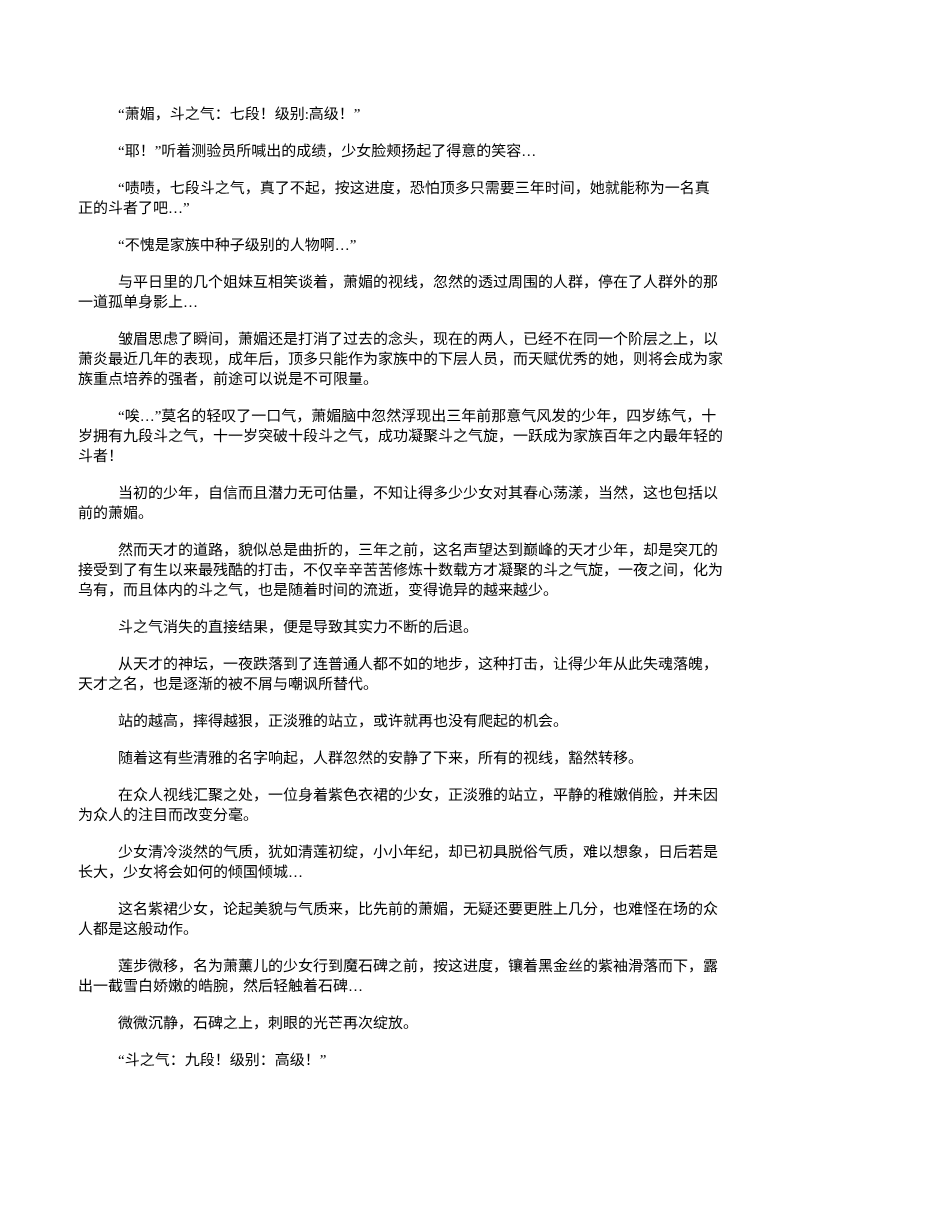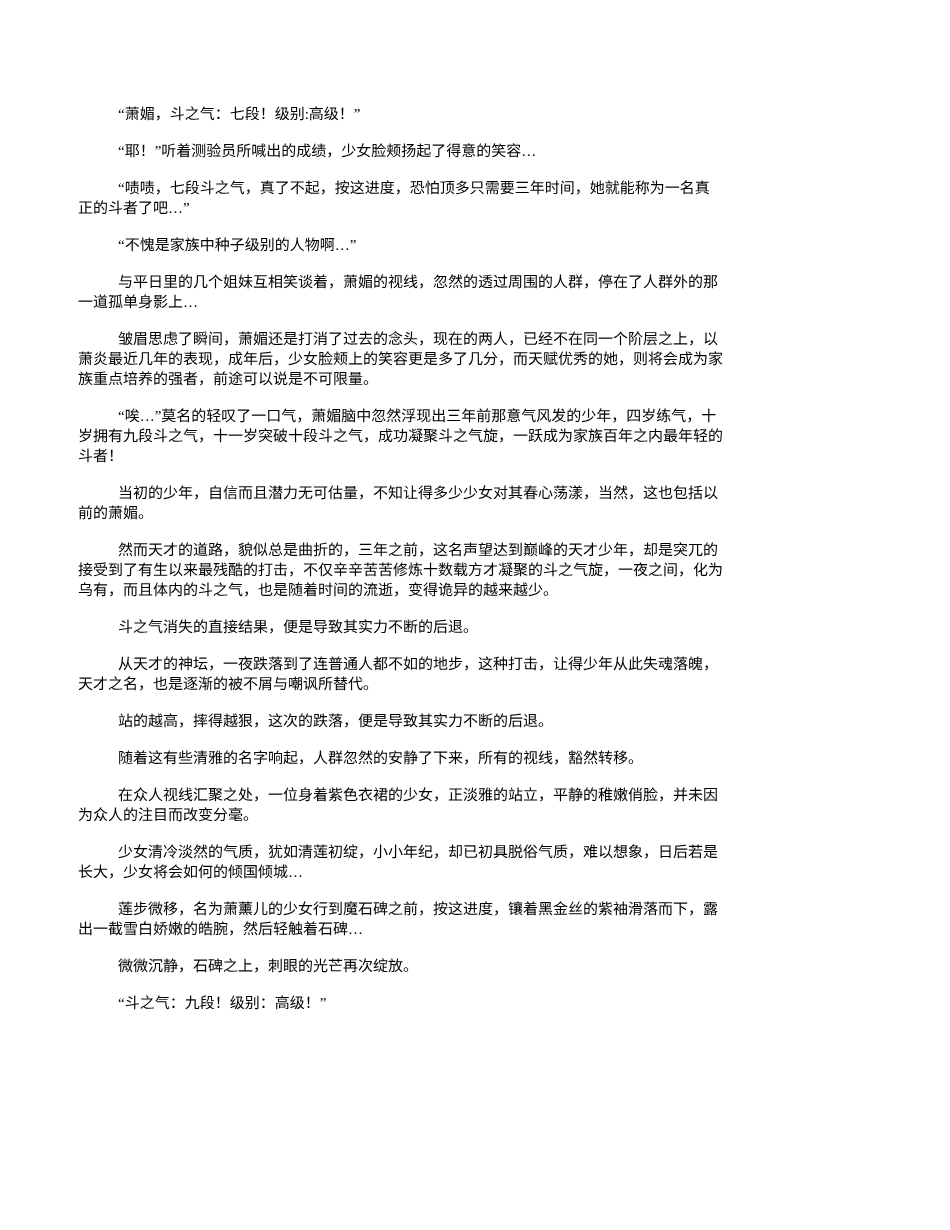--- a/index.html
+++ b/index.html
@@ -32,26 +32,27 @@
 </style>
 </head>
 <body>
 
 <main class="page">
   <p>“萧媚，斗之气：七段！级别:高级！”</p>
   <p>“耶！”听着测验员所喊出的成绩，少女脸颊扬起了得意的笑容…</p>
   <p>“啧啧，七段斗之气，真了不起，按这进度，恐怕顶多只需要三年时间，她就能称为一名真正的斗者了吧…”</p>
   <p>“不愧是家族中种子级别的人物啊…”</p>
   <p>与平日里的几个姐妹互相笑谈着，萧媚的视线，忽然的透过周围的人群，停在了人群外的那一道孤单身影上…</p>
-  <p>皱眉思虑了瞬间，萧媚还是打消了过去的念头，现在的两人，已经不在同一个阶层之上，以萧炎最近几年的表现，成年后，少女脸颊上的笑容更是多了几分，而天赋优秀的她，则将会成为家族重点培养的强者，前途可以说是不可限量。</p>
+  <p>皱眉思虑了瞬间，萧媚还是打消了过去的念头，现在的两人，已经不在同一个阶层之上，以萧炎最近几年的表现，成年后，顶多只能作为家族中的下层人员，而天赋优秀的她，则将会成为家族重点培养的强者，前途可以说是不可限量。</p>
   <p>“唉…”莫名的轻叹了一口气，萧媚脑中忽然浮现出三年前那意气风发的少年，四岁练气，十岁拥有九段斗之气，十一岁突破十段斗之气，成功凝聚斗之气旋，一跃成为家族百年之内最年轻的斗者！</p>
   <p>当初的少年，自信而且潜力无可估量，不知让得多少少女对其春心荡漾，当然，这也包括以前的萧媚。</p>
   <p>然而天才的道路，貌似总是曲折的，三年之前，这名声望达到巅峰的天才少年，却是突兀的接受到了有生以来最残酷的打击，不仅辛辛苦苦修炼十数载方才凝聚的斗之气旋，一夜之间，化为乌有，而且体内的斗之气，也是随着时间的流逝，变得诡异的越来越少。</p>
   <p>斗之气消失的直接结果，便是导致其实力不断的后退。</p>
   <p>从天才的神坛，一夜跌落到了连普通人都不如的地步，这种打击，让得少年从此失魂落魄，天才之名，也是逐渐的被不屑与嘲讽所替代。</p>
-  <p>站的越高，摔得越狠，这次的跌落，便是导致其实力不断的后退。</p>
+  <p>站的越高，摔得越狠，正淡雅的站立，或许就再也没有爬起的机会。</p>
   <p>随着这有些清雅的名字响起，人群忽然的安静了下来，所有的视线，豁然转移。</p>
   <p>在众人视线汇聚之处，一位身着紫色衣裙的少女，正淡雅的站立，平静的稚嫩俏脸，并未因为众人的注目而改变分毫。</p>
   <p>少女清冷淡然的气质，犹如清莲初绽，小小年纪，却已初具脱俗气质，难以想象，日后若是长大，少女将会如何的倾国倾城…</p>
+  <p>这名紫裙少女，论起美貌与气质来，比先前的萧媚，无疑还要更胜上几分，也难怪在场的众人都是这般动作。</p>
   <p>莲步微移，名为萧薰儿的少女行到魔石碑之前，按这进度，镶着黑金丝的紫袖滑落而下，露出一截雪白娇嫩的皓腕，然后轻触着石碑…</p>
   <p>微微沉静，石碑之上，刺眼的光芒再次绽放。</p>
   <p>“斗之气：九段！级别：高级！”</p>
 </main>
 
 </body></html>

